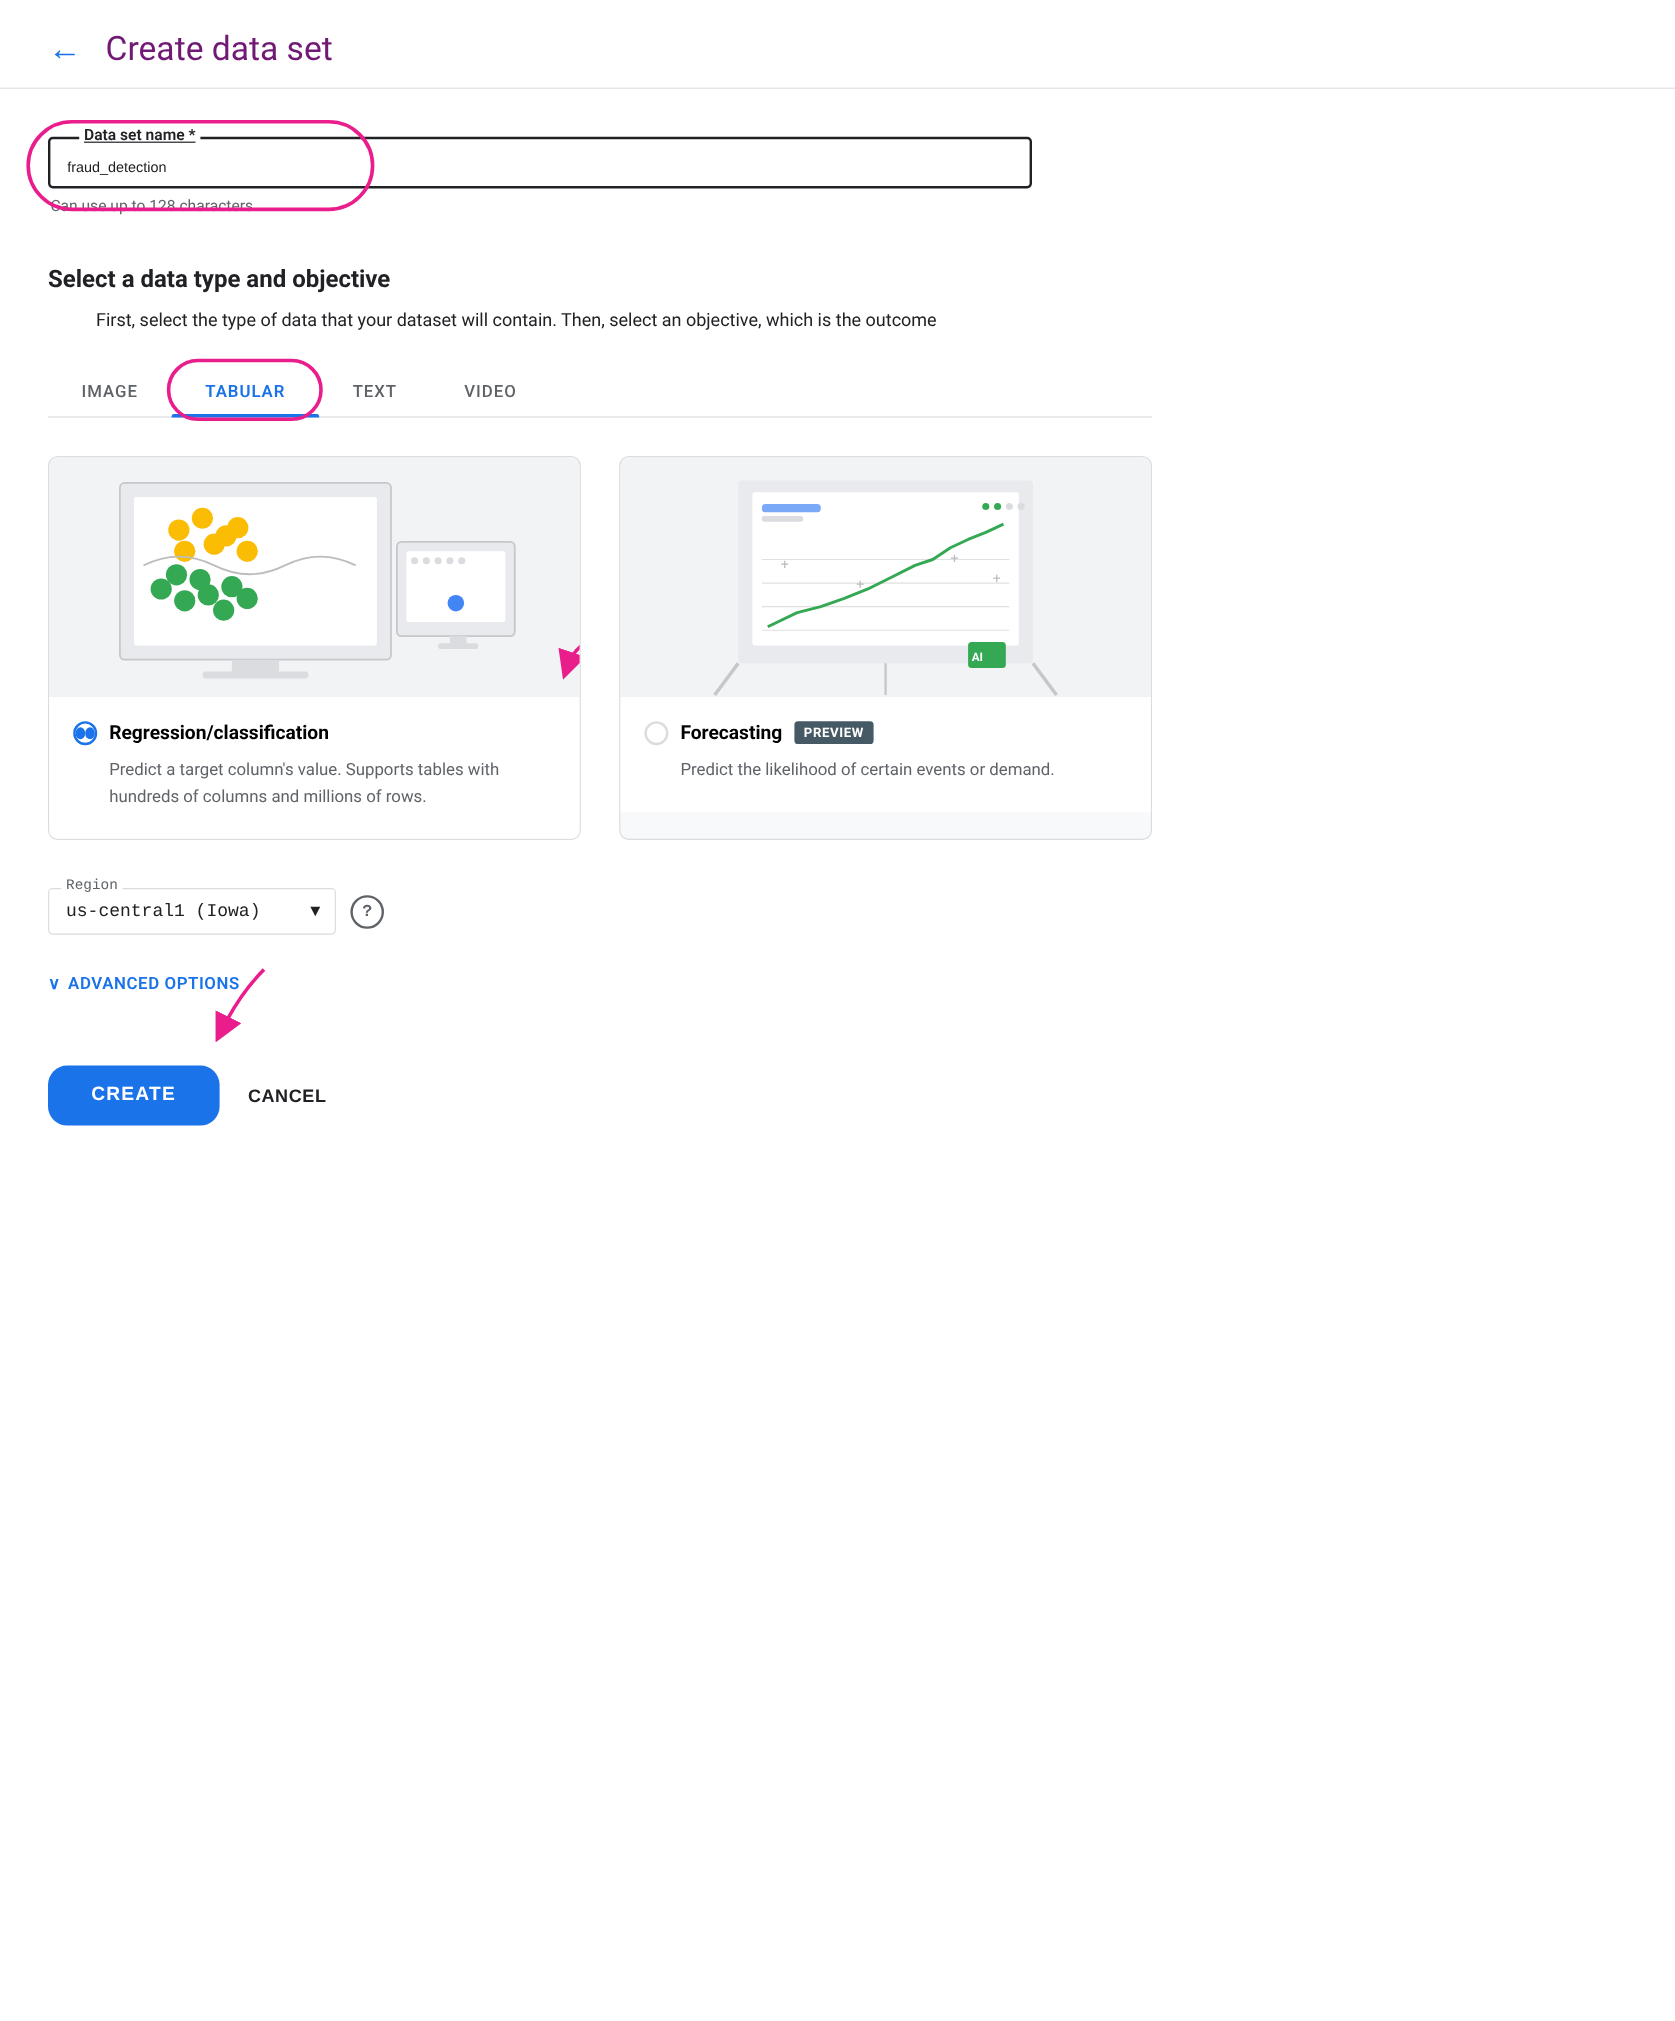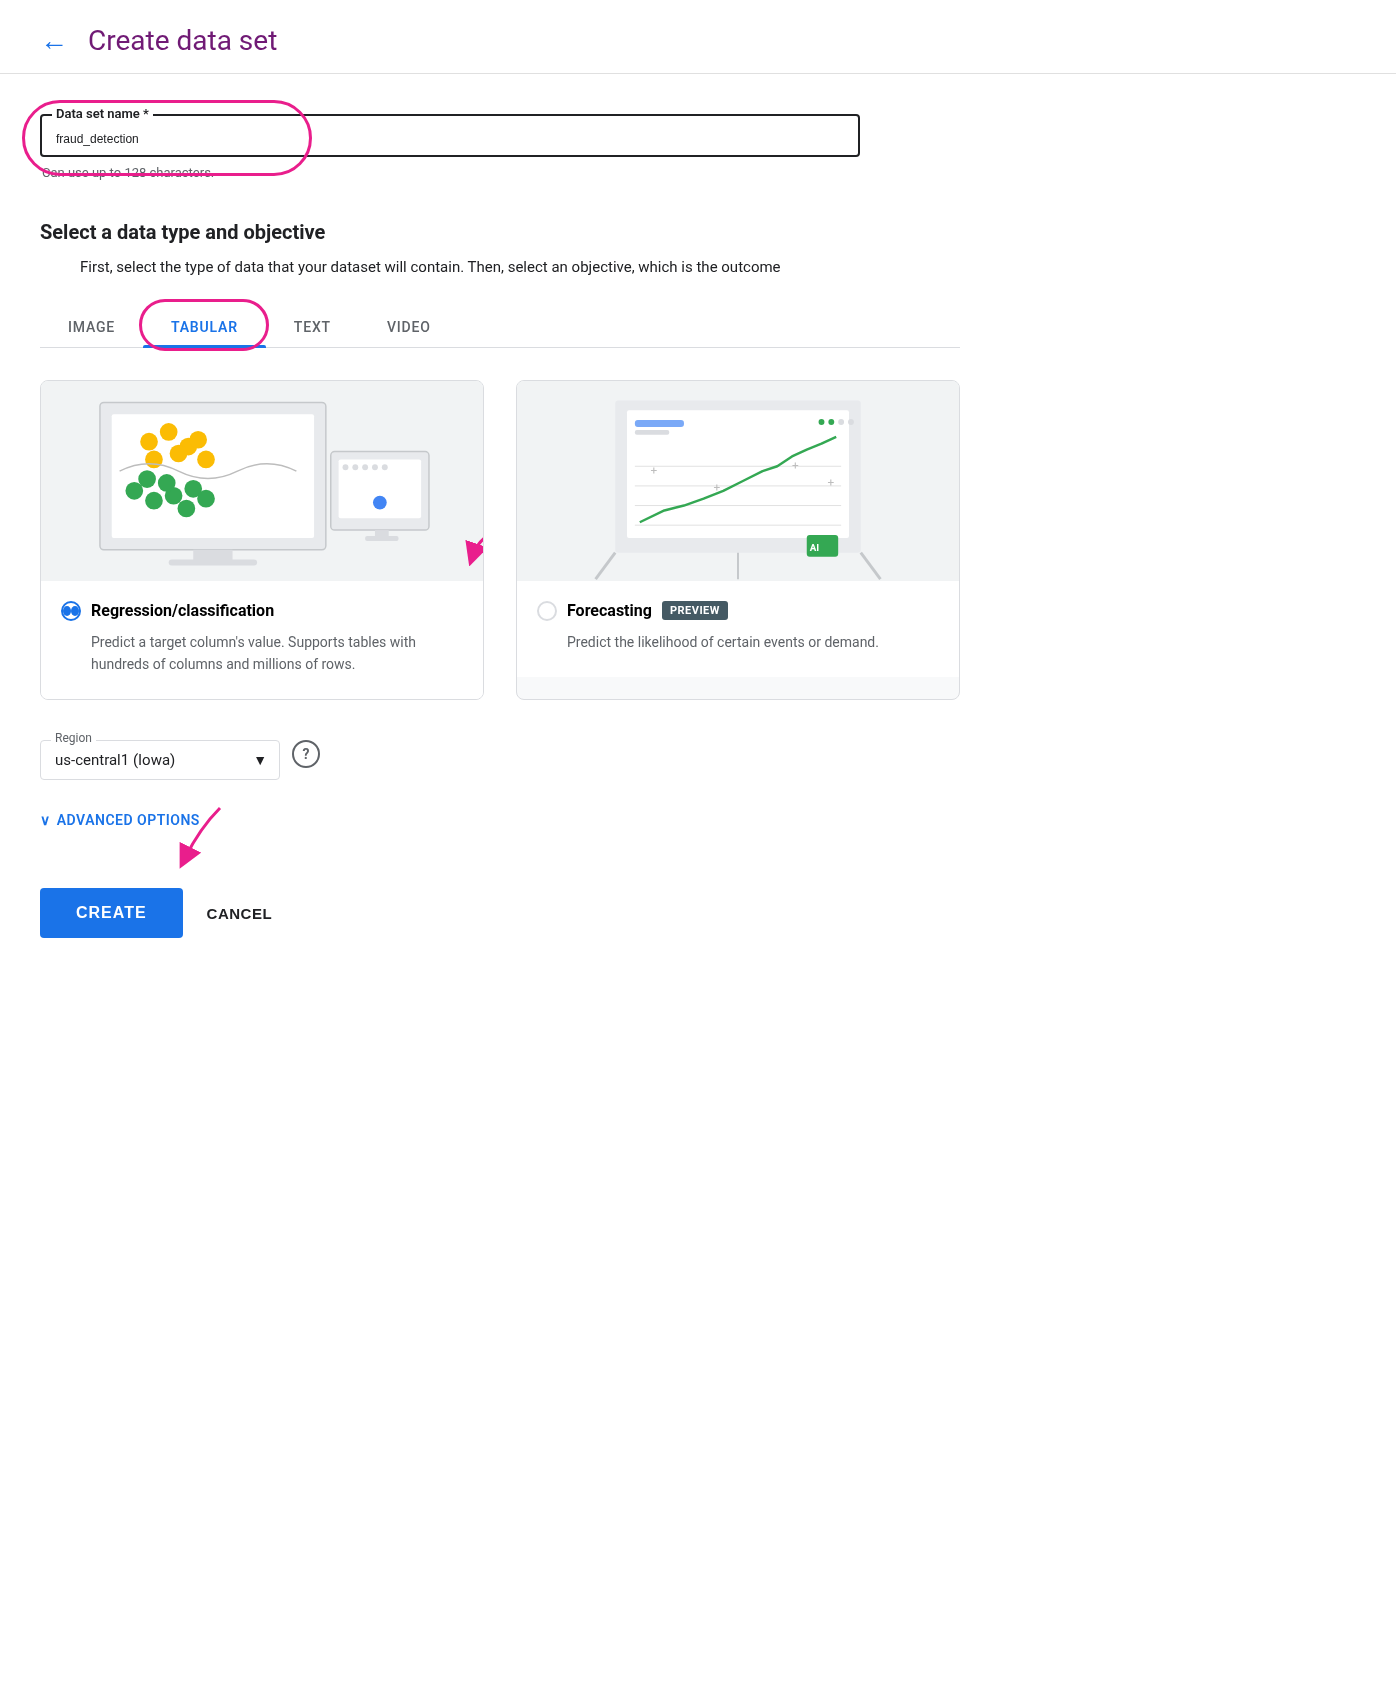--- a/index.html
+++ b/index.html
@@ -53,26 +53,27 @@
       position: relative;
       border: 2px solid #202124;
       border-radius: 4px;
       width: 820px;
       padding: 12px 14px 8px 14px;
     }
 
     .dataset-input-container .field-label {
       position: absolute;
       top: -10px;
-      left: 10px;
+      left: 24px;
       background: #fff;
       padding: 0 4px;
       font-size: 13px;
       color: #202124;
       font-weight: 600;
+      text-decoration: underline;
     }
 
     .dataset-name-input {
       border: none;
       outline: none;
       font-size: 12px;
       color: #202124;
       width: 100%;
       background: transparent;
     }
@@ -238,21 +239,23 @@
     }
 
     
     .region-section {
       margin-bottom: 32px;
     }
 
     .dropdown-wrapper {
       position: relative;
       display: inline-flex;
+      align-items: center;
       gap: 12px;
+      font-family: Liberation Mono, monospace;
     }
 
     .region-select-container {
       position: relative;
       border: 1.5px solid #dadce0;
       border-radius: 4px;
       padding: 10px 40px 10px 14px;
       font-size: 15px;
       color: #202124;
       width: 240px;
@@ -317,21 +320,21 @@
       padding: 20px 0;
     }
 
     .create-btn {
       background: #1a73e8;
       color: #fff;
       font-size: 16px;
       font-weight: 700;
       padding: 16px 36px;
       border: none;
-      border-radius: 4px;
+      border-radius: 16px;
       cursor: pointer;
       letter-spacing: 1px;
       text-transform: uppercase;
     }
 
     .cancel-btn {
       background: transparent;
       border: none;
       color: #202124;
       font-size: 15px;

